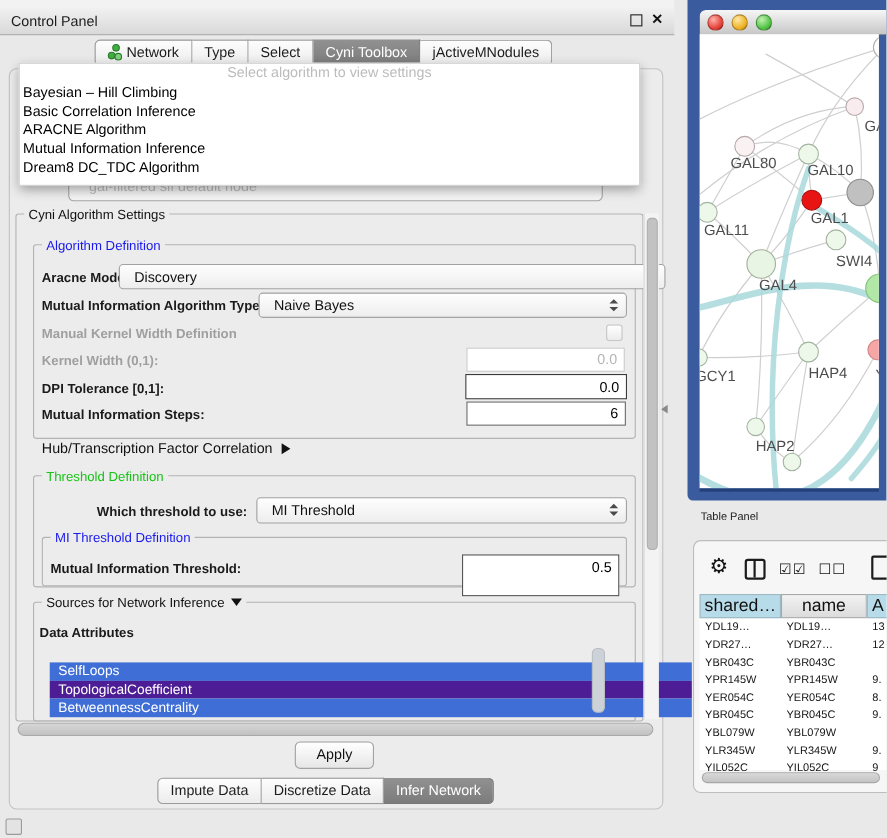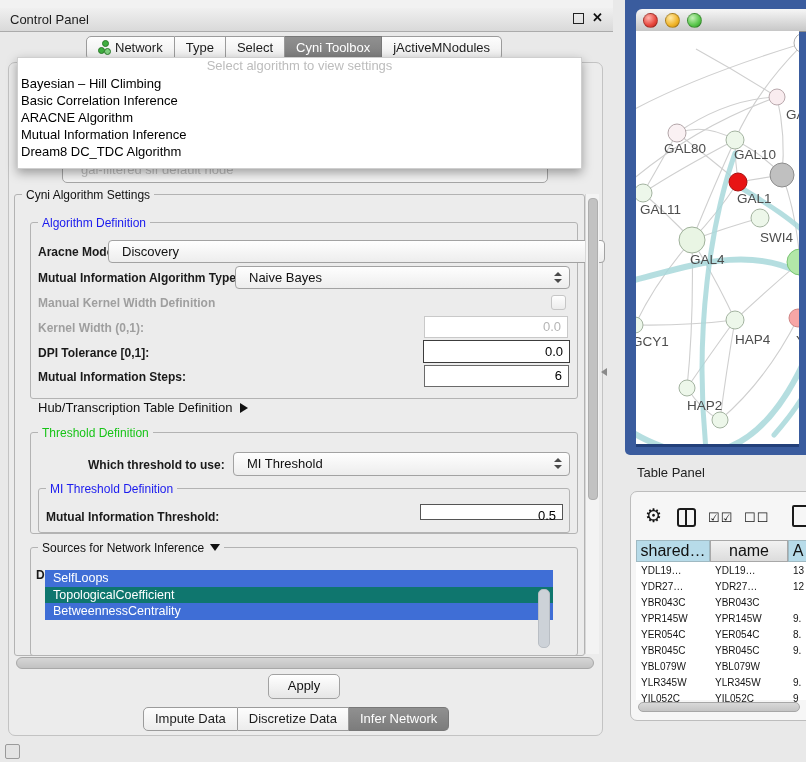--- a/index.html
+++ b/index.html
@@ -47,21 +47,21 @@
   .spin:before{border-bottom:4px solid #4a4a4a;margin-bottom:3px}
   .spin:after{border-top:4px solid #4a4a4a}
   .field{position:absolute;background:#fff;font-size:13px;color:#000;text-align:right;
          box-sizing:border-box;padding-right:6px}
   .checkbox{position:absolute;width:13px;height:13px;border:1px solid #c6c6c6;border-radius:3px;
             background:linear-gradient(#fefefe,#ececec)}
   .tri-r{display:inline-block;width:0;height:0;border-top:5px solid transparent;border-bottom:5px solid transparent;
          border-left:8px solid #111;vertical-align:-1px;margin-left:8px}
   .tri-d{display:inline-block;width:0;height:0;border-left:5px solid transparent;border-right:5px solid transparent;
          border-top:7px solid #111;vertical-align:1px;margin-left:6px}
-  .attrlist{left:45px;top:570px;width:508px;height:66px;overflow:hidden}
+  .attrlist{left:45px;top:602px;width:584px;height:66px;overflow:hidden}
   .attrlist .row{background:#3f6ed6;color:#fff;font-size:12.5px;line-height:16.5px;padding-left:8px}
   .vscroll{left:585px;top:194px;width:13px;height:460px;background:#f3f3f3;border-left:1px solid #d8d8d8}
   .vthumb{position:absolute;left:2px;top:4px;width:8px;height:300px;border-radius:4px;background:#c2c2c2;border:1px solid #aeaeae}
   .listthumb{left:538px;top:589px;width:10px;height:57px;border-radius:5px;background:#cdd2d8;border:1px solid #b9bec4}
   .hthumb{left:16px;top:657px;width:578px;height:12px;border-radius:6px;
           background:linear-gradient(#d6d6d6,#c2c2c2);border:1px solid #a8a8a8;box-sizing:border-box}
   .applybtn{left:268px;top:674px;width:70px;height:23px;border:1px solid #a2a2a2;border-radius:5px;
             background:linear-gradient(#ffffff,#e6e6e6);font-size:13px;color:#111;text-align:center;line-height:22px}
   .minibox{left:5px;top:744px;width:13px;height:13px;border:1px solid #9a9a9a;border-radius:2px;background:#e3e3e3}
   .splitter{left:601px;top:368px;width:0;height:0;border-top:4px solid transparent;border-bottom:4px solid transparent;border-right:6px solid #8a8a8a}
@@ -69,21 +69,21 @@
   .netframe{left:625px;top:0;width:181px;height:455px;background:#3a5c9e;border-radius:0 0 0 5px}
   .nettitle{left:636px;top:9px;width:170px;height:22px;border-radius:6px 0 0 0;
             background:linear-gradient(#f6f6f6,#c7c7c7);border-bottom:1px solid #8e8e8e;display:flex;align-items:center}
   .light{width:13px;height:13px;border-radius:50%;margin-left:7px;border:1px solid rgba(0,0,0,.25)}
   .light.r{background:radial-gradient(circle at 35% 30%,#ffb3ac,#e7463d 60%,#b1241c)}
   .light.y{background:radial-gradient(circle at 35% 30%,#ffe9a8,#f0b429 60%,#c08413)}
   .light.g{background:radial-gradient(circle at 35% 30%,#c4f0b6,#57c64a 60%,#2f8f27)}
   .netcanvas{left:636px;top:31px;width:163px;height:413px;background:#fff;overflow:hidden}
   .netshadow{left:636px;top:444px;width:163px;height:3px;background:#23407a}
   
-  .tp-label{left:637px;top:465px;font-size:13px;color:#222}
+  .tp-label{left:637px;top:465px;font-size:10px;color:#222}
   .tpanel{left:630px;top:491px;width:184px;height:228px;background:#f6f6f6;border:1px solid #bdbdbd;border-radius:7px}
   .gear{position:absolute;font-size:19px;color:#141414;line-height:19px}
   .colsplit{position:absolute;width:15px;height:15px;border:2px solid #1b1b1b;border-radius:3px}
   .colsplit i{position:absolute;left:6px;top:0;width:2px;height:15px;background:#1b1b1b}
   .cbpair{position:absolute;font-size:13px;color:#111;letter-spacing:1px}
   .docicon{position:absolute;width:14px;height:18px;border:2px solid #1b1b1b;border-radius:2px;background:#f6f6f6}
   .tablebg{left:636px;top:540px;width:170px;height:160px;background:#fff}
   .th{position:absolute;top:540px;height:22px;box-sizing:border-box;border:1px solid #9fb9c2;
       font-size:16px;color:#111;text-align:center;line-height:20px;background:#b7dbe9}
   .th.gray{background:linear-gradient(#f2f2f2,#dcdcdc);border-color:#a8a8a8}
@@ -166,46 +166,46 @@
 <div class="lbl dis" style="left:38px;top:321px">Kernel Width (0,1):</div>
 <div class="field" style="left:424px;top:316px;width:144px;height:22px;line-height:20px;border:1px solid #c9c9c9;color:#b5b5b5">0.0</div>
 
 <div class="lbl" style="left:38px;top:346px">DPI Tolerance [0,1]:</div>
 <div class="field" style="left:423px;top:340px;width:147px;height:23px;line-height:21px;border:1px solid #3c3c3c">0.0</div>
 
 <div class="lbl" style="left:38px;top:370px">Mutual Information Steps:</div>
 <div class="field" style="left:424px;top:365px;width:145px;height:22px;line-height:20px;border:1px solid #6a6a6a">6</div>
 
 <div class="abs" style="left:38px;top:400px;font-size:13px;color:#111">
-  <span>Hub/Transcription Table Definition</span><span class="tri-r"></span>
+  <span>Hub/Transcription Factor Correlation</span><span class="tri-r"></span>
 </div>
 
 <div class="abs gbox" style="left:30px;top:432px;width:546px;height:100px"></div>
 <div class="gtitle" style="left:38px;top:426px;color:#17c417">Threshold Definition</div>
 
 <div class="lbl" style="left:88px;top:458px">Which threshold to use:</div>
 <div class="combo" style="left:233px;top:452px;width:337px;height:24px">
   <div class="v">MI Threshold</div>
   <span class="spin"></span>
 </div>
 
 <div class="abs gbox" style="left:38px;top:488px;width:530px;height:43px"></div>
 <div class="gtitle" style="left:46px;top:482px;color:#1a1aee">MI Threshold Definition</div>
 
 <div class="lbl" style="left:46px;top:510px">Mutual Information Threshold:</div>
-<div class="field" style="left:420px;top:504px;width:143px;height:16px;line-height:21px;border:1px solid #555">0.5</div>
+<div class="field" style="left:420px;top:504px;width:143px;height:38px;line-height:21px;border:1px solid #555">0.5</div>
 
 <div class="abs gbox" style="left:30px;top:547px;width:546px;height:107px"></div>
 <div class="gtitle" style="left:38px;top:541px;color:#111">
   <span>Sources for Network Inference</span><span class="tri-d"></span>
 </div>
 <div class="lbl" style="left:36px;top:568px">Data Attributes</div>
 <div class="abs attrlist" id="attr-list">
     <div class="row" style="background: rgb(63, 110, 214);">SelfLoops</div>
-    <div class="row" style="background: #0f766e;">TopologicalCoefficient</div>
+    <div class="row" style="background: #4c1d95;">TopologicalCoefficient</div>
     <div class="row" style="background: rgb(63, 110, 214);">BetweennessCentrality</div>
   </div>
 <div class="abs listthumb"></div>
 
 <div class="abs vscroll">
   <div class="vthumb"></div>
 </div>
 <div class="abs hthumb"></div>
 
 <div class="abs applybtn">Apply</div>

